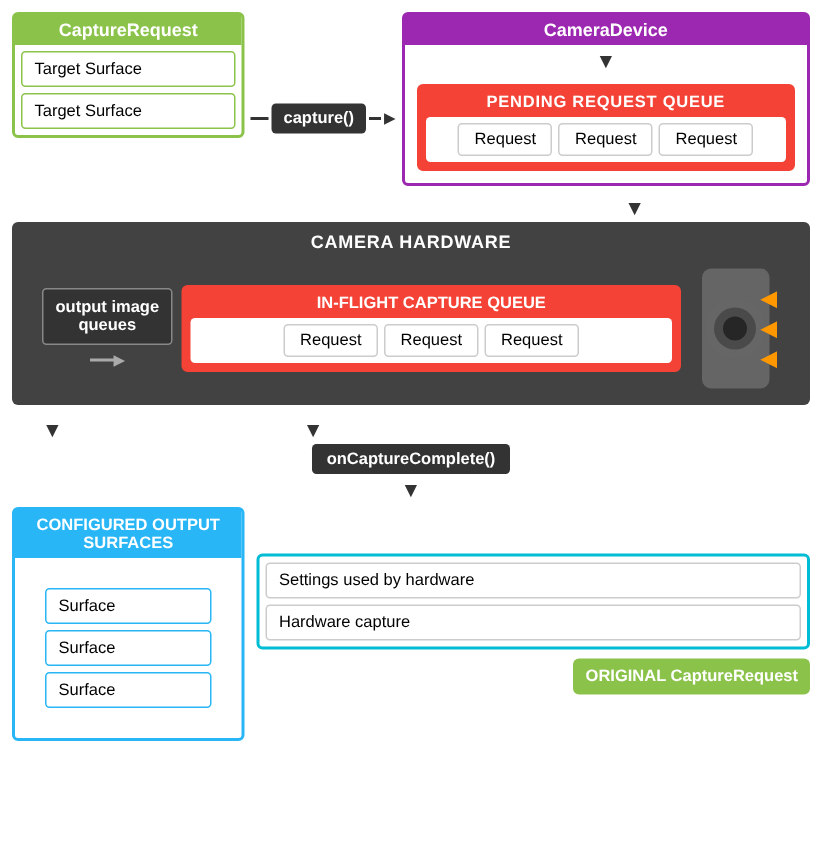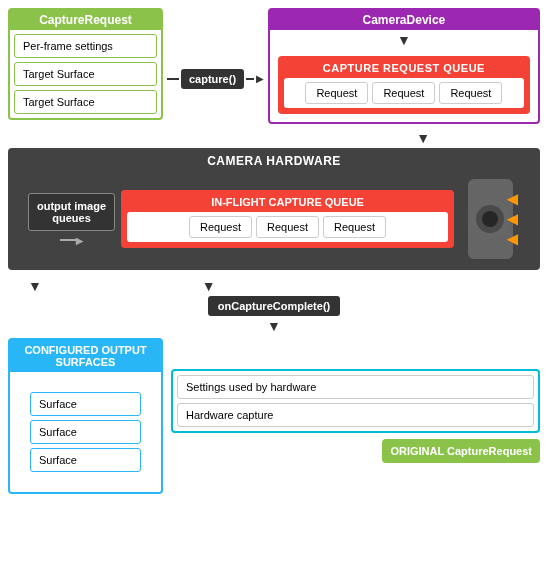--- a/index.html
+++ b/index.html
@@ -278,21 +278,20 @@
 <body>
 
 <div class="diagram">
 
   <div class="top-layout">
 
     <div class="left-top">
       <div class="capture-request-box">
         <div class="capture-request-title">CaptureRequest</div>
         <div class="capture-request-items">
-          <div class="cr-item">Per-frame settings</div>
           <div class="cr-item">Target Surface</div>
           <div class="cr-item">Target Surface</div>
         </div>
       </div>
     </div>
 
     <div class="middle-arrow-col">
       <div style="display:flex;align-items:center;gap:2px;">
         <div style="width:12px;height:2px;background:#333;"></div>
         <div class="capture-btn">capture()</div>
@@ -302,21 +301,21 @@
     </div>
 
     <div class="right-top">
       <div class="camera-device-area">
         <div class="camera-device-title">CameraDevice</div>
 
         <div style="display:flex;justify-content:center;margin:2px 0;">
           <span style="color:#333;font-size:14px;">▼</span>
         </div>
         <div class="pending-queue-box">
-          <div class="pending-queue-title">CAPTURE REQUEST QUEUE</div>
+          <div class="pending-queue-title">PENDING REQUEST QUEUE</div>
           <div class="queue-items">
             <div class="queue-item">Request</div>
             <div class="queue-item">Request</div>
             <div class="queue-item">Request</div>
           </div>
         </div>
       </div>
     </div>
 
   </div>

